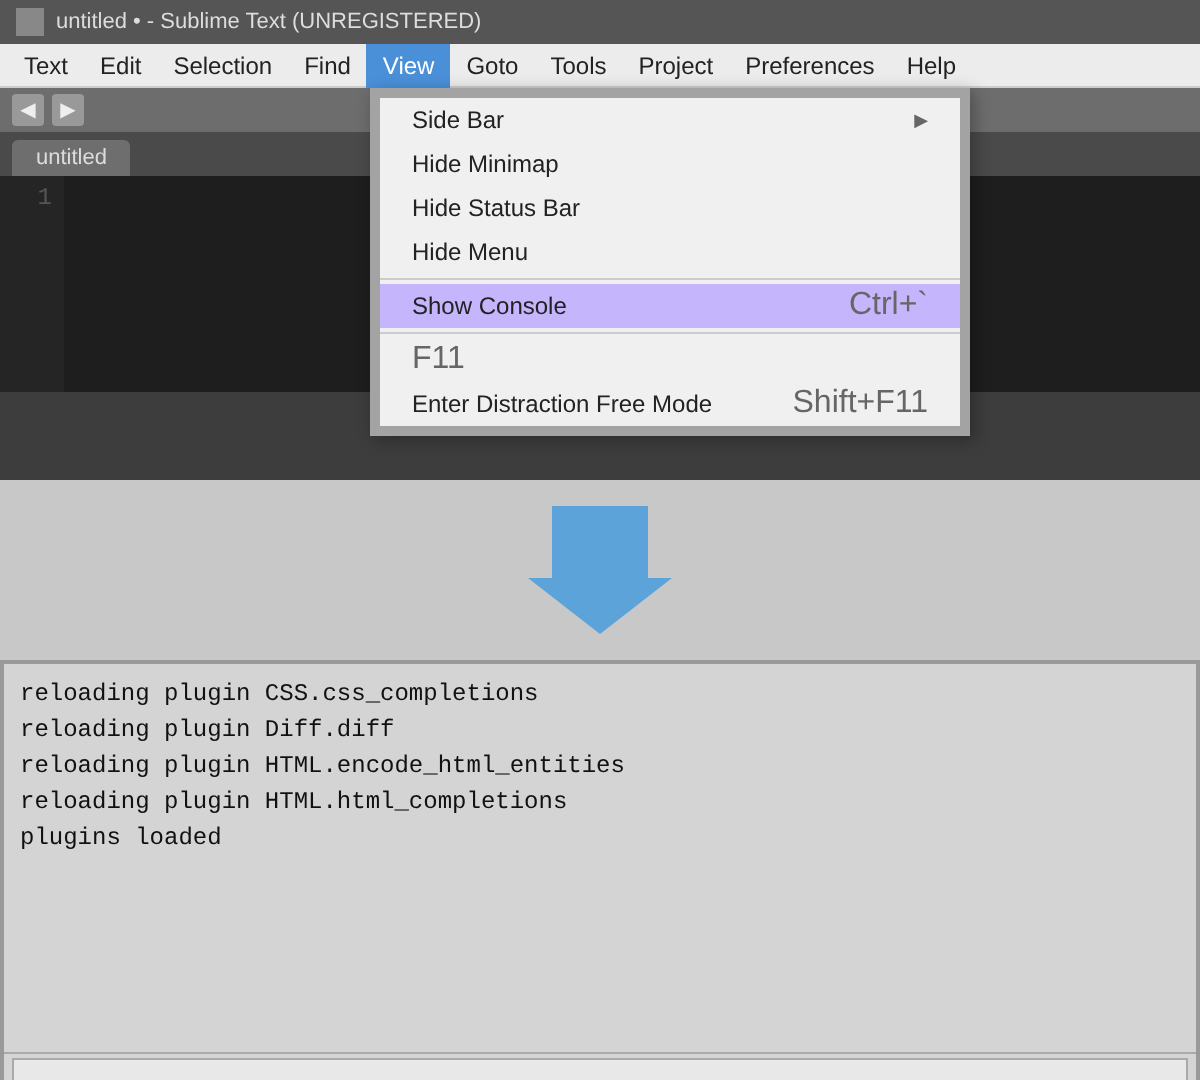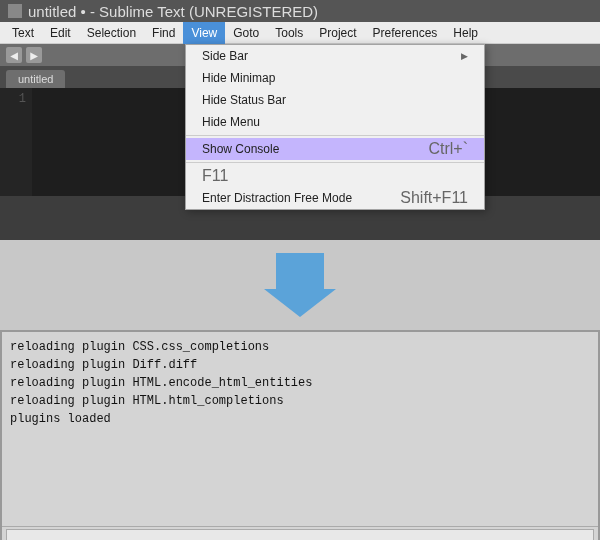--- a/index.html
+++ b/index.html
@@ -21,21 +21,21 @@
     }
 
     
     .title-bar {
       height: 22px;
       background: #555;
       display: flex;
       align-items: center;
       padding: 0 8px;
       color: #ddd;
-      font-size: 15px;
+      font-size: 11px;
     }
     .title-bar-icon {
       width: 14px;
       height: 14px;
       background: #888;
       margin-right: 6px;
       display: inline-block;
     }
 
     
@@ -122,21 +122,21 @@
       padding: 4px 6px;
     }
 
     
     .dropdown-menu {
       position: absolute;
       top: 44px;
       left: 185px;
       width: 300px;
       background: #f0f0f0;
-      border: 1px solid #a3a3a3;
+      border: 5px solid #a3a3a3;
       box-shadow: 2px 2px 8px rgba(0,0,0,0.3);
       z-index: 100;
     }
     .dropdown-item {
       display: flex;
       justify-content: space-between;
       align-items: center;
       padding: 4px 16px 4px 16px;
       color: #222;
       font-size: 12px;

